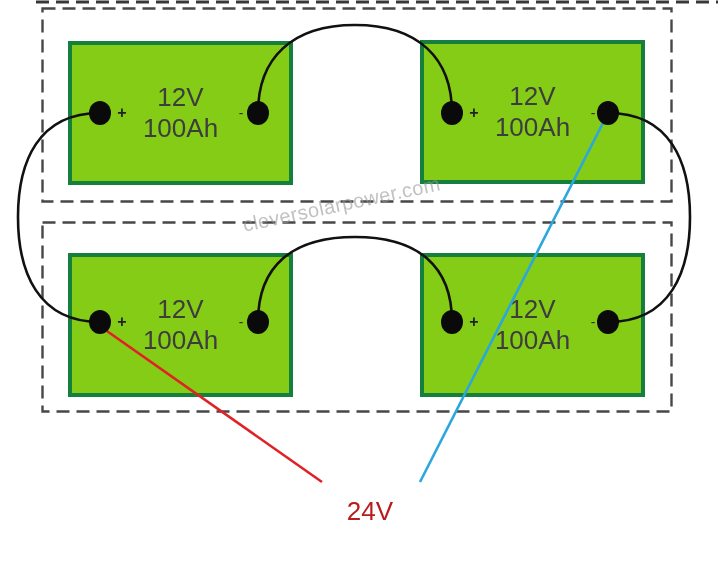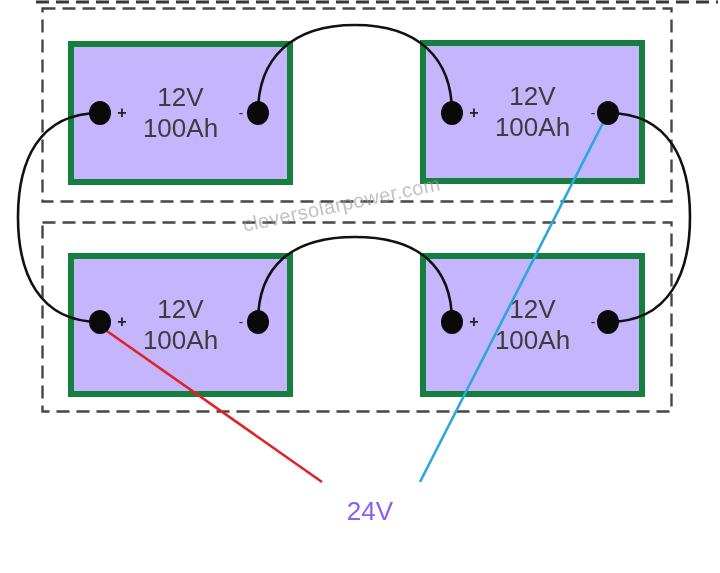--- a/index.html
+++ b/index.html
@@ -3,21 +3,21 @@
 <meta charset="utf-8">
 <style>
   html,body{margin:0;padding:0;background:#fff;}
   .stage{
     position:relative;width:720px;height:573px;background:#ffffff;
     font-family:"Liberation Sans",sans-serif;overflow:hidden;
   }
   .layer{position:absolute;left:0;top:0;width:720px;height:573px;pointer-events:none;}
   .battery{
     position:absolute;width:225px;height:144px;box-sizing:border-box;
-    background:#c4b5fd;border:6px solid #15803d;
+    background:#84cc16;border:4px solid #15803d;
     display:flex;flex-direction:column;align-items:center;justify-content:center;
   }
   .battery .bat-line{
     font-size:26px;line-height:31px;color:#3d3d3d;text-align:center;
   }
   .bat-tl{left:68px;top:41px;}
   .bat-tr{left:420px;top:40px;}
   .bat-bl{left:68px;top:253px;}
   .bat-br{left:420px;top:253px;}
   .sign{
@@ -28,21 +28,21 @@
   .sign.minus{font-size:14px;font-weight:normal;color:#333;}
   .watermark{
     position:absolute;left:243px;top:214px;height:22px;line-height:22px;
     font-size:20px;letter-spacing:0.4px;color:#999999;opacity:0.6;
     white-space:nowrap;transform:rotate(-12deg);transform-origin:0 50%;
   }
   .output-label{
     position:absolute;left:290px;top:496px;width:160px;text-align:center;
   }
   .output-label .out-line{
-    font-size:26px;line-height:31px;color:#8b5cf6;
+    font-size:26px;line-height:31px;color:#b91c1c;
   }
 </style>
 </head>
 <body>
 
 <div class="stage">
 
   <svg class="layer" viewBox="0 0 720 573">
     <path d="M 36 2 H 718" fill="none" stroke="#383838" stroke-width="3" stroke-dasharray="13 7"></path>
     <rect x="42.5" y="8.5" width="629" height="193" fill="none" stroke="#474747" stroke-width="2.4" stroke-dasharray="13 7"></rect>

